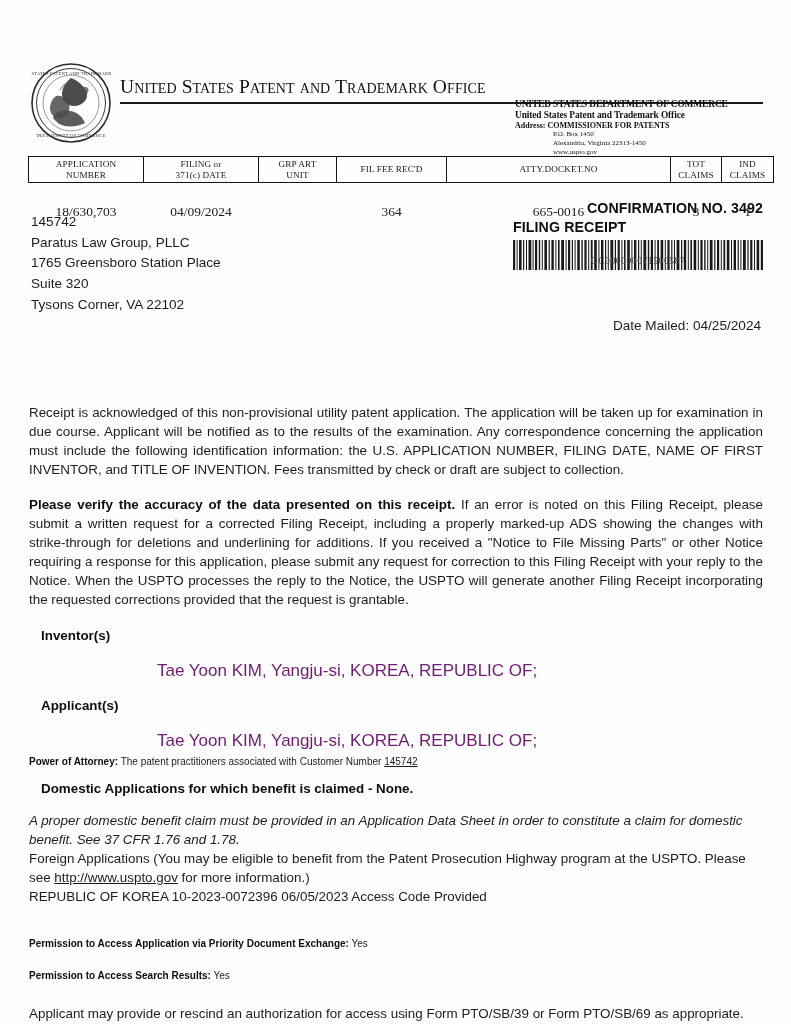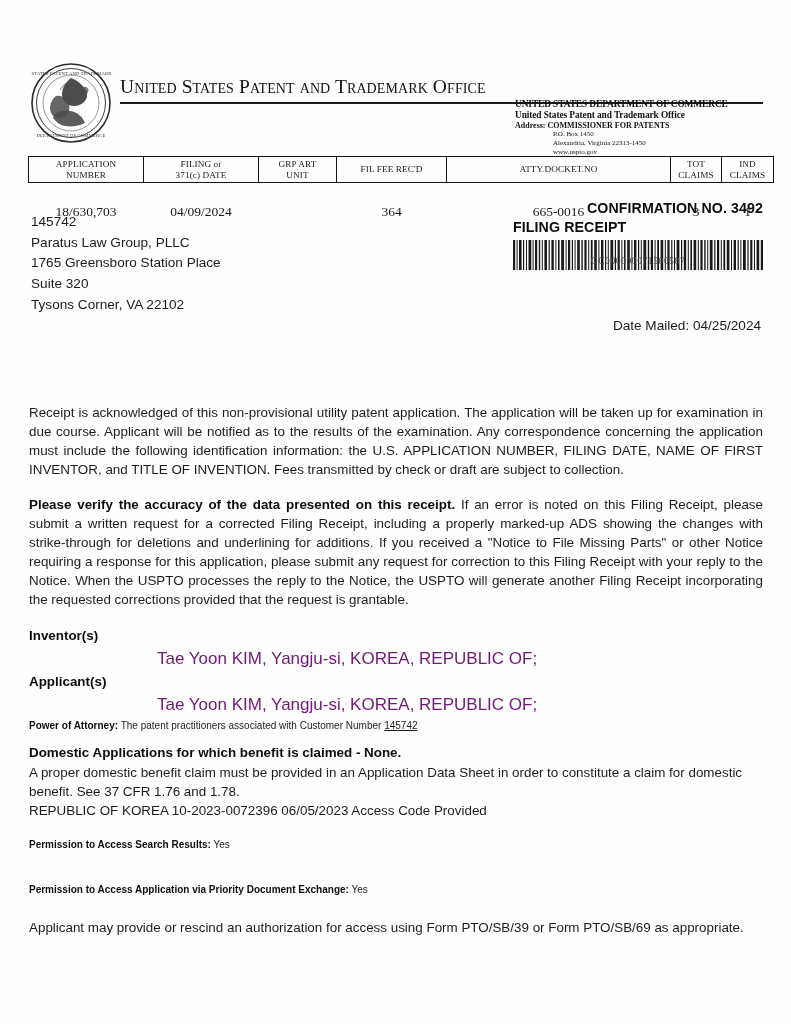--- a/index.html
+++ b/index.html
@@ -210,35 +210,36 @@
     margin: 0;
   }
   .para.p1 { margin-bottom: 16px; }
   .para.p2 { margin-bottom: 17px; }
   .b { font-weight: bold; color: #0d0d0d; }
 
   .sec-head {
     font-size: 13.4px;
     font-weight: bold;
     color: #0d0d0d;
-    margin: 0;
+    margin: 12px;
     line-height: 1.5;
   }
   .indent-line {
     font-size: 17px;
     color: #701a75;
     margin: 0 0 0 128px;
     line-height: 1.5;
   }
 
   .blk { margin-top: 13px; }
   .blk-sm { margin-top: 10px; }
 
   .u { text-decoration: underline; }
   .ital {
+    font-style: italic;
     font-size: 13.4px;
     line-height: 1.42;
     color: #1c1c1c;
     margin: 0;
   }
   .plain {
     font-size: 13.4px;
     line-height: 1.42;
     color: #1c1c1c;
     margin: 0;
@@ -439,22 +440,23 @@
     <p class="indent-line">Tae Yoon KIM, Yangju-si, KOREA, REPUBLIC OF;</p>
 
     <p class="sec-head">Applicant(s)</p>
     <p class="indent-line">Tae Yoon KIM, Yangju-si, KOREA, REPUBLIC OF;</p>
 
     <p class="kv blk-sm"><span class="b">Power of Attorney:</span><span> The patent practitioners associated with Customer Number </span><span class="u">145742</span></p>
 
     <p class="sec-head blk-sm">Domestic Applications for which benefit is claimed - None.</p>
     <p class="ital">A proper domestic benefit claim must be provided in an Application Data Sheet in order to constitute a claim for domestic benefit. See 37 CFR 1.76 and 1.78.</p>
 
+    <p class="plain blk"><span>Foreign Applications  (You may be eligible to benefit from the Patent Prosecution Highway program at the USPTO. Please see </span><span class="u">http://www.uspto.gov</span><span> for more information.)</span></p>
     <p class="plain">REPUBLIC OF KOREA 10-2023-0072396 06/05/2023 Access Code Provided</p>
 
+    <p class="kv" style="margin-top:30px"><span class="b">Permission to Access Application via Priority Document Exchange:</span><span> Yes</span></p>
+
     <p class="kv" style="margin-top:17px"><span class="b">Permission to Access Search Results:</span><span> Yes</span></p>
-
-    <p class="kv" style="margin-top:30px"><span class="b">Permission to Access Application via Priority Document Exchange:</span><span> Yes</span></p>
 
     <p class="para" style="margin-top:21px">Applicant may provide or rescind an authorization for access using Form PTO/SB/39 or Form PTO/SB/69 as appropriate.</p>
   </div>
 
 </div>
 
 </body></html>

